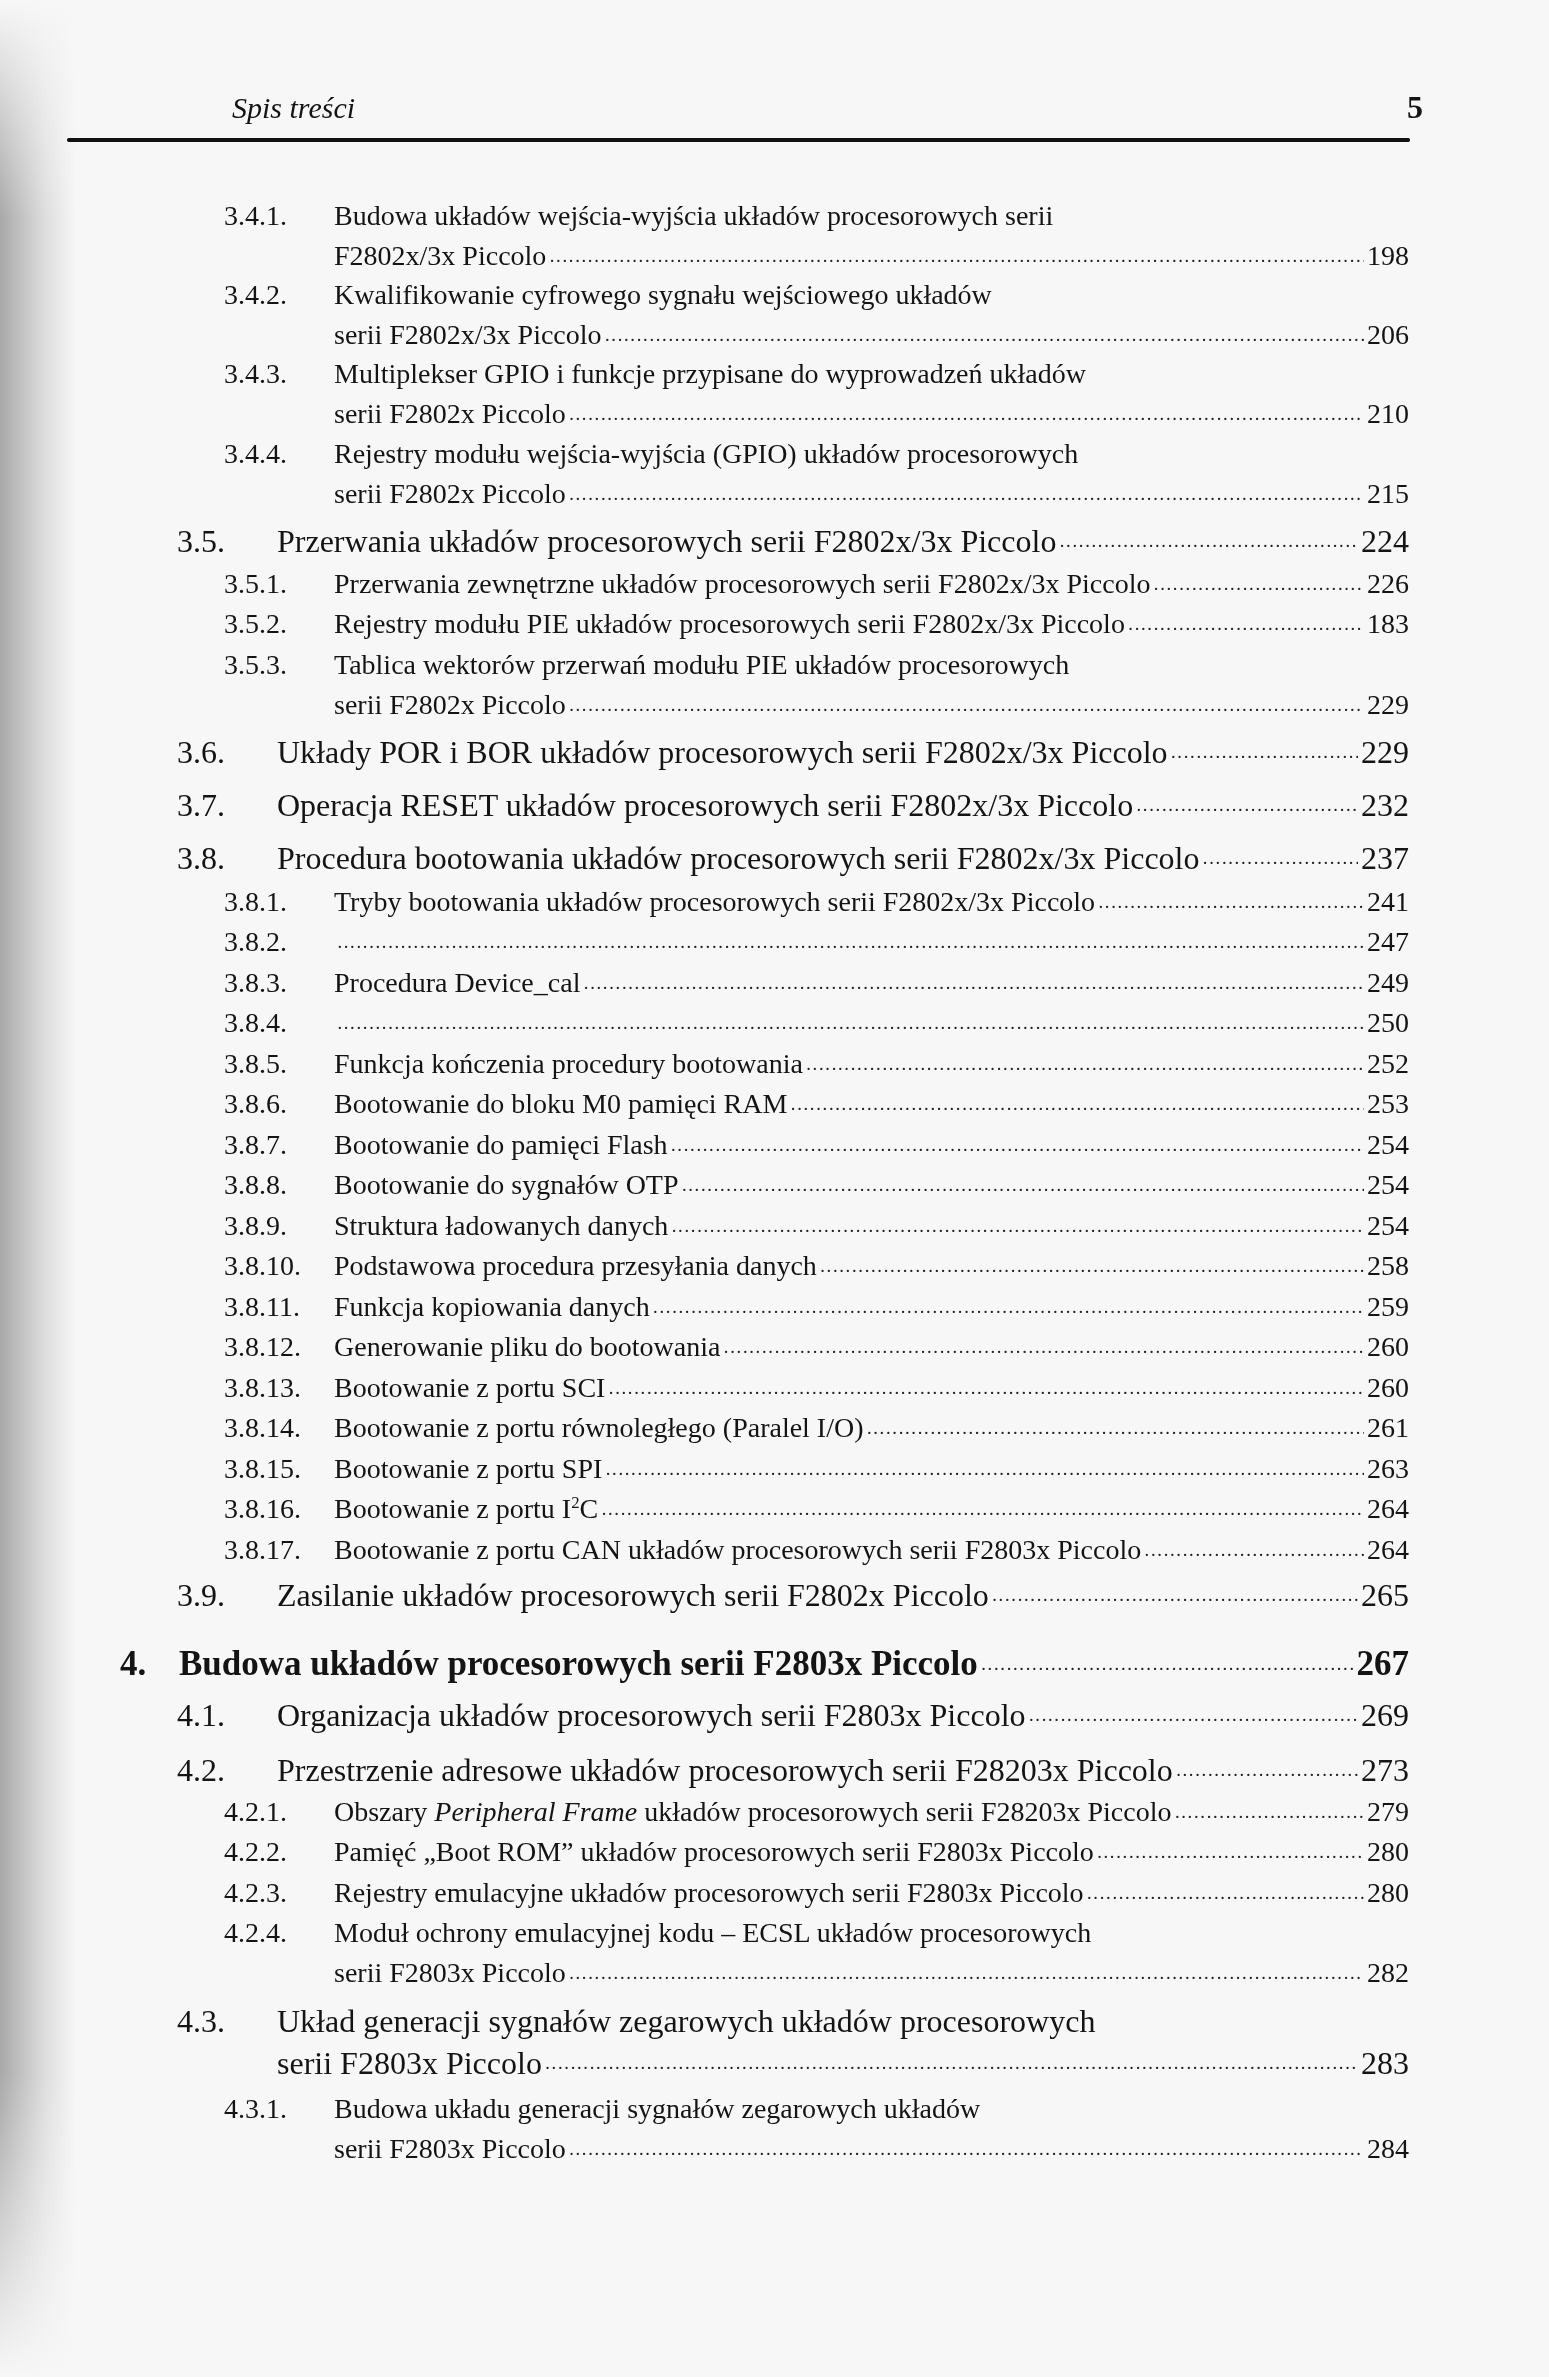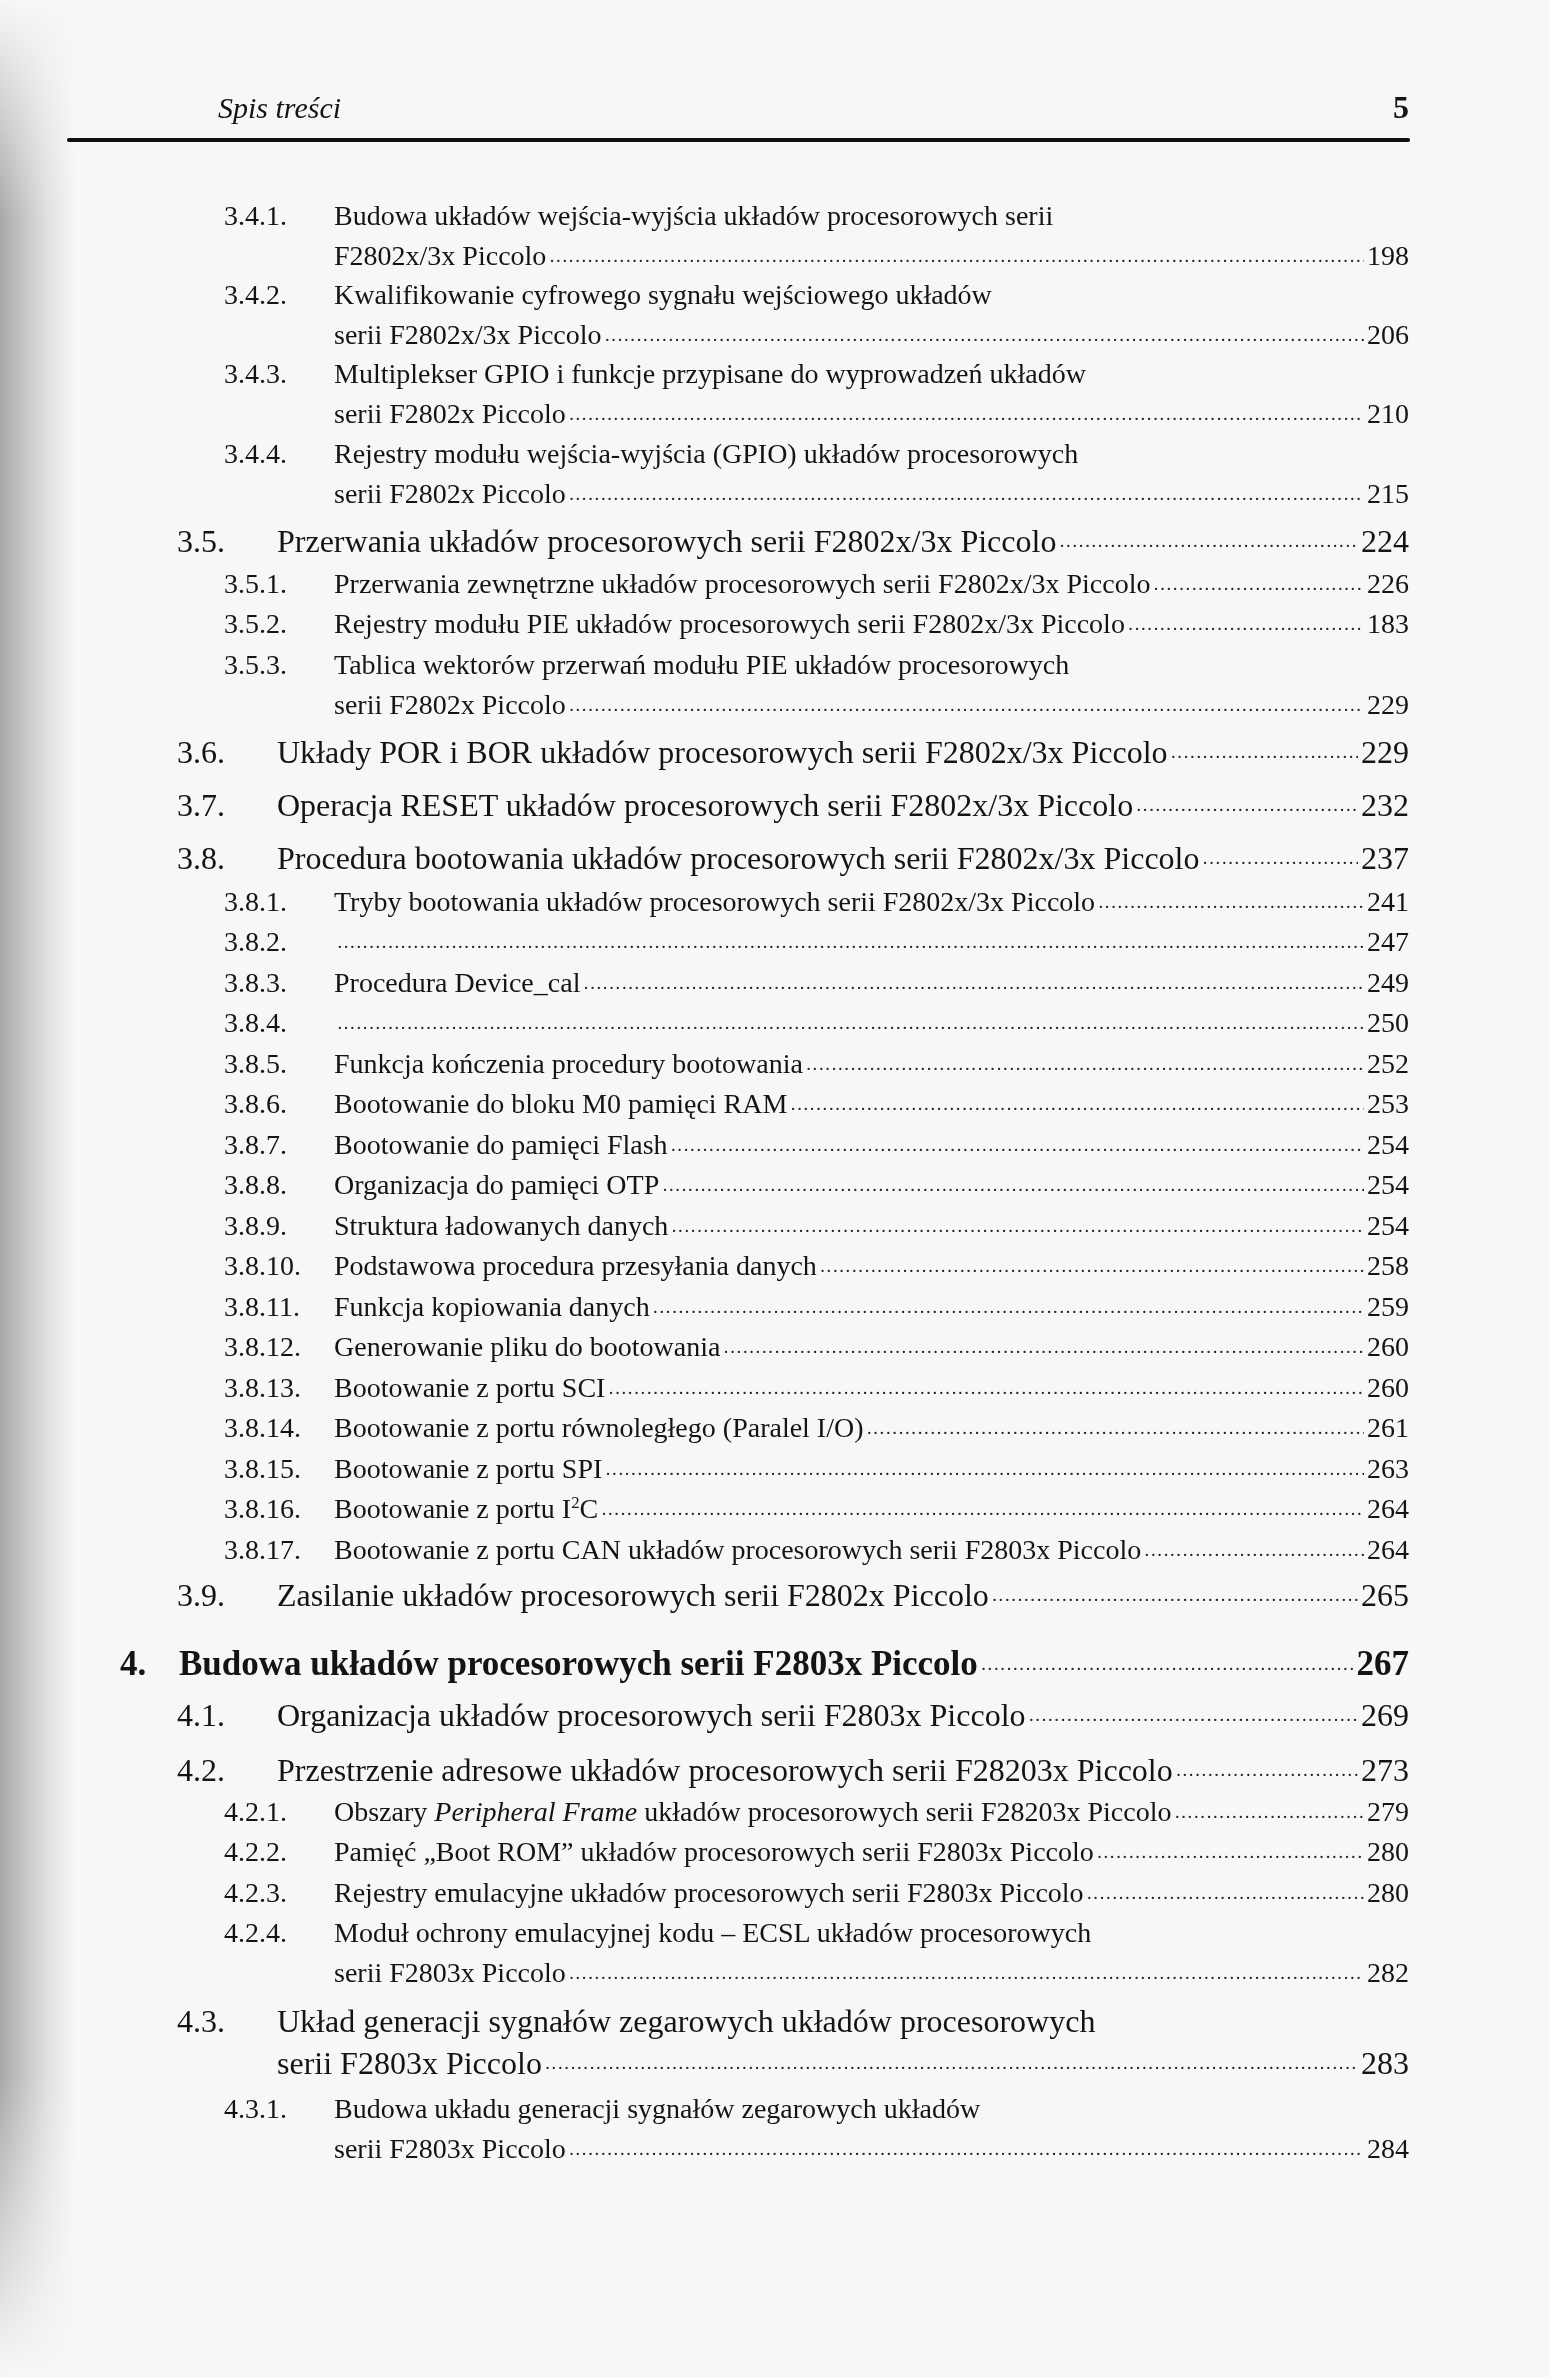--- a/index.html
+++ b/index.html
@@ -18,21 +18,21 @@
   }
   .spine-top-fade {
     position: absolute; left: 0; top: 0; width: 76px; height: 219px;
     background: linear-gradient(to bottom, #f7f7f7 0px, rgba(247,247,247,0) 219px);
   }
   .spine-bottom-fade {
     position: absolute; left: 0; bottom: 0; width: 76px; height: 304px;
     background: linear-gradient(to top, #f7f7f7 0px, rgba(247,247,247,0) 304px);
   }
   .running-head {
-    position: absolute; left: 218px; top: 91px; width: 1191px;
+    position: absolute; left: 232px; top: 91px; width: 1191px;
     height: 39px;
     font-family: Liberation Serif, serif;
   }
   .running-title {
     position: absolute; left: 0; top: 0;
     font-style: italic; font-size: 30px;
   }
   .page-number {
     position: absolute; right: 0; top: -1.7px;
     font-weight: bold; font-size: 32px;
@@ -304,21 +304,21 @@
           <span class="leader"></span>
           <span class="pg">254</span>
         </div>
       </div>
   </div>
 
   <div class="entry lvl3" style="top:1165px">
     <span class="num">3.8.8.</span>
     <div class="body">
         <div class="line">
-          <span class="title">Organizacja do pamięci OTP</span>
+          <span class="title">Bootowanie do sygnałów OTP</span>
           <span class="leader"></span>
           <span class="pg">254</span>
         </div>
       </div>
   </div>
 
   <div class="entry lvl3" style="top:1206px">
     <span class="num">3.8.9.</span>
     <div class="body">
         <div class="line">

